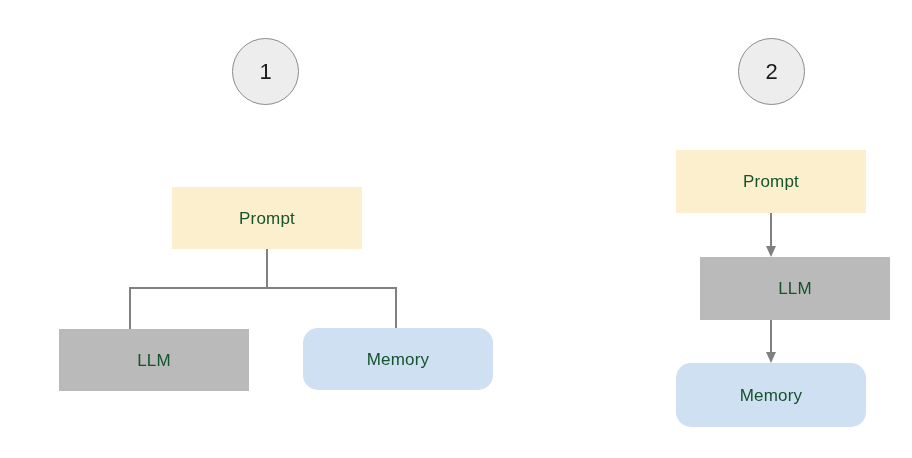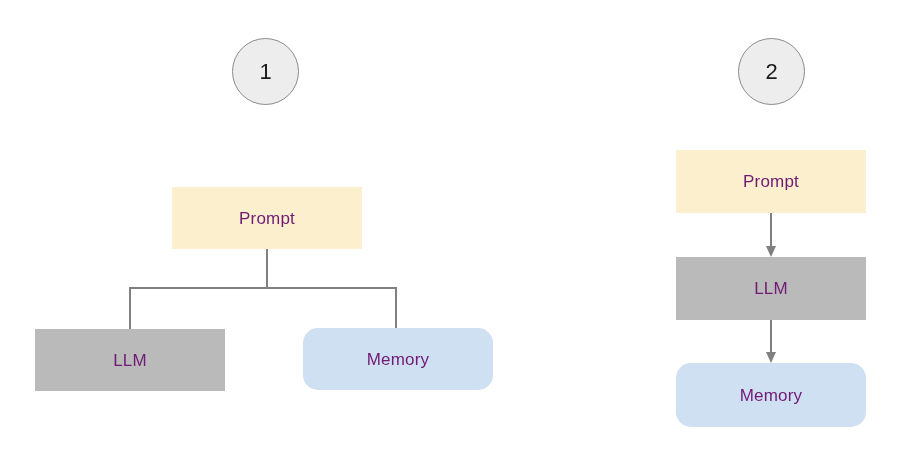--- a/index.html
+++ b/index.html
@@ -29,27 +29,27 @@
     color: #1a1a1a;
     font-size: 22px;
     line-height: 1;
   }
   .node-box {
     position: absolute;
     box-sizing: border-box;
     display: flex;
     align-items: center;
     justify-content: center;
-    color: #701a75;
+    color: #14532d;
     font-size: 17px;
     line-height: 1;
     letter-spacing: 0.2px;
   }
   .fill-prompt { background: #fcefcd; }
-  .fill-llm    { background: #bababa; }
+  .fill-llm    { background: #bababa; margin-left: 24px; }
   .fill-memory { background: #cfe0f2; border-radius: 15px; }
 
   .edge-svg {
     position: absolute;
     left: 0;
     top: 0;
     width: 912px;
     height: 458px;
     overflow: visible;
     pointer-events: none;

